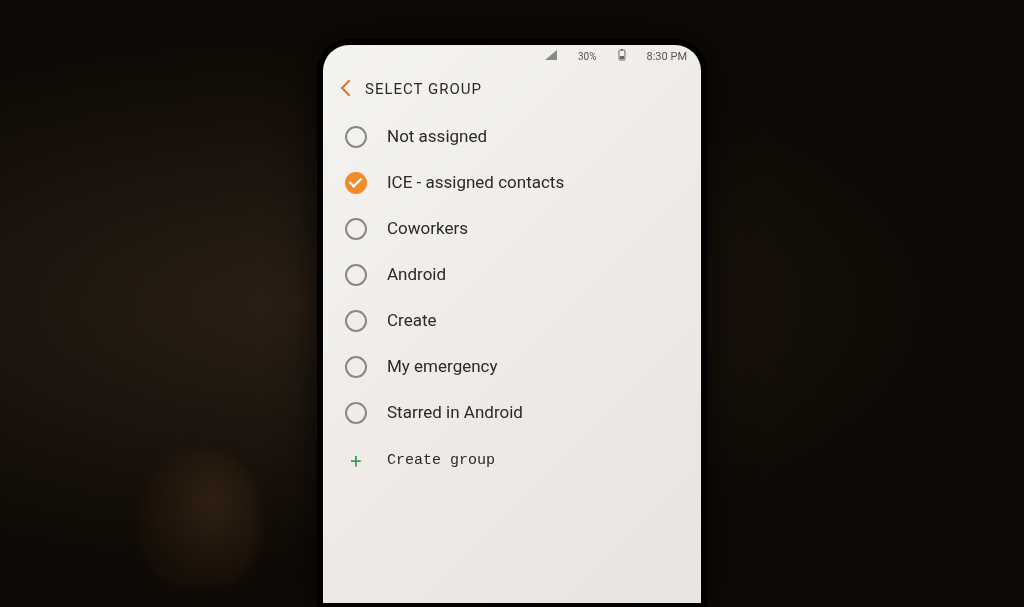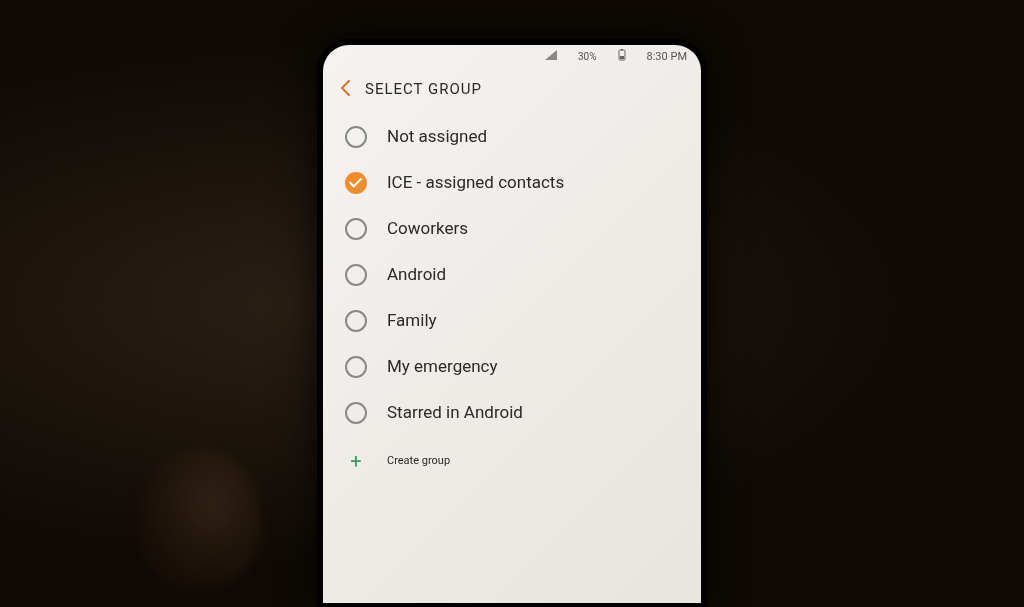--- a/index.html
+++ b/index.html
@@ -124,22 +124,23 @@
       height: 22px;
       display: flex;
       align-items: center;
       justify-content: center;
       font-size: 20px;
       color: #3a9b5a;
       font-weight: 400;
       flex-shrink: 0;
     }
     .create-label {
-      font-size: 11px;
+      font-size: 15px;
       color: #2a2a2a;
+      font-family: Liberation Mono, monospace;
     }
     .thumb {
       position: absolute;
       left: 140px;
       bottom: 20px;
       width: 120px;
       height: 140px;
       background: radial-gradient(ellipse at 60% 40%, #3a2818 0%, #1a1008 70%);
       border-radius: 50% 50% 40% 40%;
       filter: blur(4px);
@@ -193,21 +194,21 @@
       <div class="group-item">
         <span class="radio"></span>
         <span class="group-label">Coworkers</span>
       </div>
       <div class="group-item">
         <span class="radio"></span>
         <span class="group-label">Android</span>
       </div>
       <div class="group-item">
         <span class="radio"></span>
-        <span class="group-label">Family</span>
+        <span class="group-label">Create</span>
       </div>
       <div class="group-item">
         <span class="radio"></span>
         <span class="group-label">My emergency</span>
       </div>
       <div class="group-item">
         <span class="radio"></span>
         <span class="group-label">Starred in Android</span>
       </div>
       <div class="create-item">

